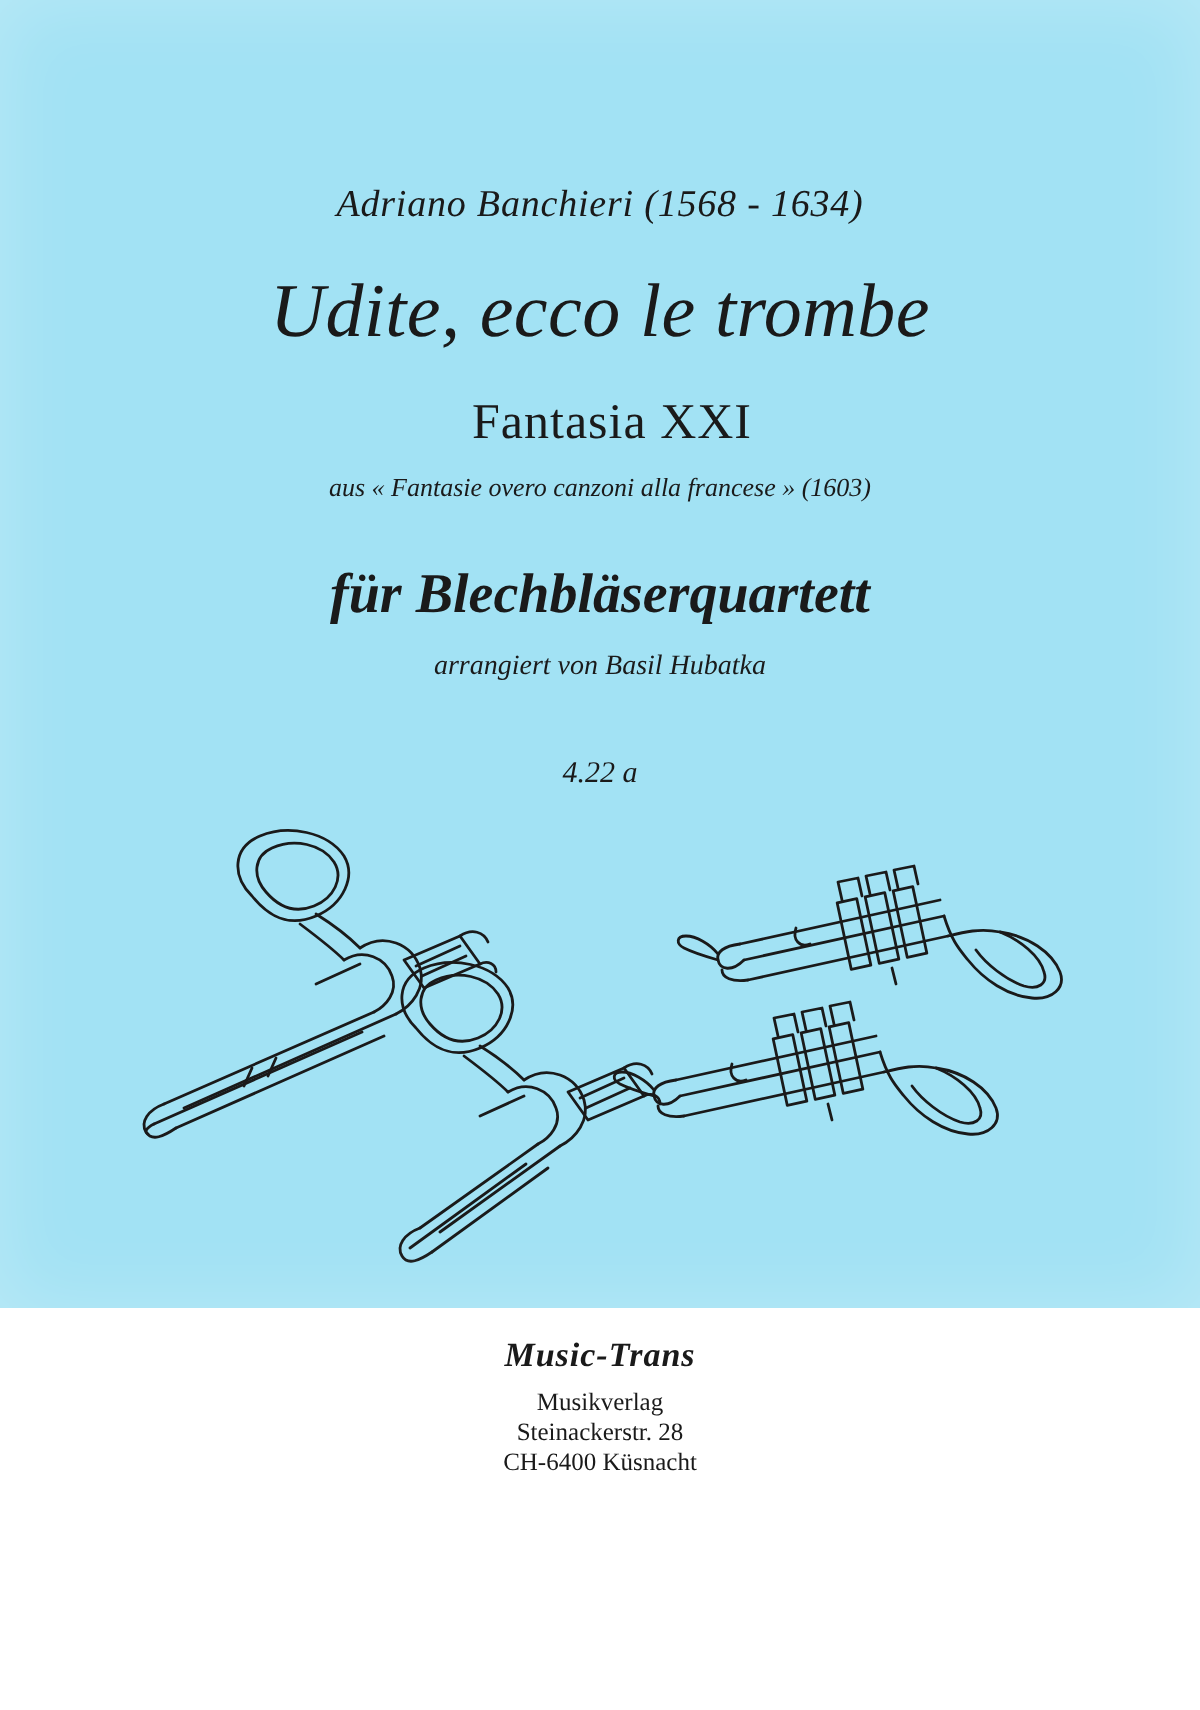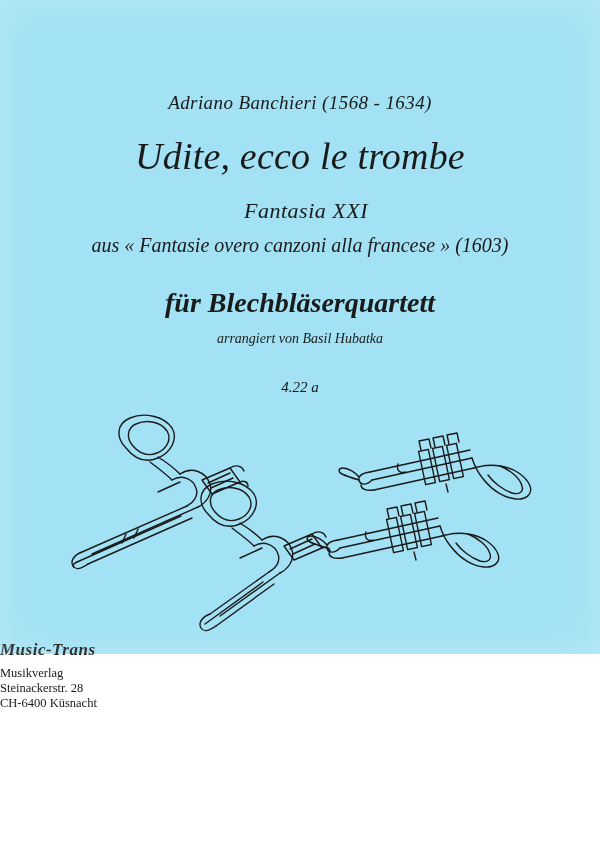--- a/index.html
+++ b/index.html
@@ -48,30 +48,29 @@
   .maintitle {
     font-family: "Liberation Serif", serif;
     font-style: italic;
     font-size: 38px;
     font-weight: 400;
     letter-spacing: 0.2px;
     margin: 0 0 20px 0;
   }
   .subtitle {
     font-family: "Liberation Serif", serif;
-    font-style: italic;
-    font-size: 22px;
+    font-size: 25px;
     margin: 0 0 10px 0;
     letter-spacing: 0.5px;
     padding-left: 12px;
   }
   .source {
     font-family: "Liberation Serif", serif;
     font-style: italic;
-    font-size: 20px;
+    font-size: 13px;
     margin: 0 0 30px 0;
   }
   .scoring {
     font-family: "Liberation Serif", serif;
     font-style: italic;
     font-size: 28px;
     font-weight: 700;
     margin: 0 0 12px 0;
   }
   .arranger {
@@ -97,21 +96,22 @@
     left: 30px;
     top: 410px;
     width: 540px;
     height: 250px;
   }
 
   .footer {
     position: absolute;
     left: 0;
     right: 0;
-    top: 640px;
+    top: 668px;
+    text-align: center;
     color: #1a1a1a;
   }
   .publisher-logo {
     font-family: "Liberation Serif", serif;
     font-style: italic;
     font-weight: 700;
     font-size: 17px;
     letter-spacing: 0.5px;
     margin: 0 0 6px 0;
   }

